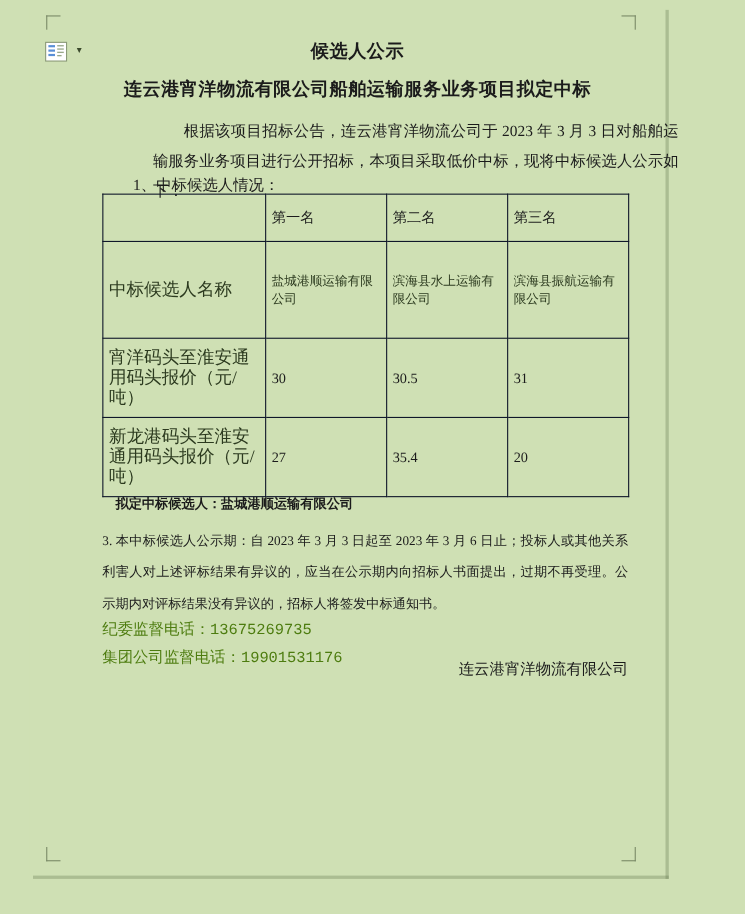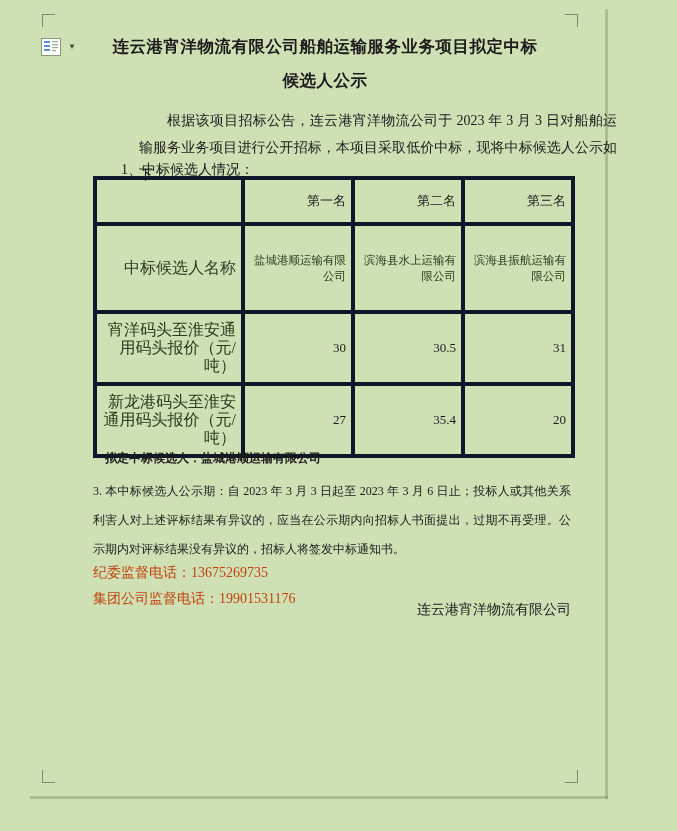--- a/index.html
+++ b/index.html
@@ -131,24 +131,24 @@
 
   table.bid {
     position: absolute;
     left: 93px;
     top: 176px;
     width: 478px;
     border-collapse: collapse;
     table-layout: fixed;
   }
   table.bid td {
-    border: 4px solid #0f172a;
+    border: 1px solid #0f172a;
     font-size: 11.5px;
     color: #2c3a1f;
-    text-align: right;
+    text-align: left;
     vertical-align: middle;
     padding: 4px 5px;
     line-height: 16px;
   }
   table.bid td.hdr {
     font-size: 13px;
     color: #1b1b1b;
     height: 34px;
   }
   table.bid td.rowlabel {
@@ -182,22 +182,23 @@
     top: 477px;
     line-height: 29px;
     text-align: justify;
   }
   .phones {
     position: absolute;
     left: 93px;
     top: 560px;
     width: 478px;
     font-size: 14px;
-    color: #c2410c;
+    color: #4d7c0f;
     line-height: 26px;
+    font-family: Liberation Mono, monospace;
   }
   .signature {
     position: absolute;
     left: 93px;
     top: 597px;
     width: 478px;
     font-size: 14px;
     color: #1b1b1b;
     line-height: 25px;
     text-align: right;
@@ -239,22 +240,22 @@
       <rect x="4" y="12" width="6" height="2" fill="#5a8fd6"></rect>
       <rect x="12" y="4" width="6" height="1.2" fill="#9aa98a"></rect>
       <rect x="12" y="7" width="6" height="1.2" fill="#9aa98a"></rect>
       <rect x="12" y="10" width="6" height="1.2" fill="#9aa98a"></rect>
       <rect x="12" y="13" width="4" height="1.2" fill="#9aa98a"></rect>
     </svg>
   </div>
   <div class="badge-caret">▾</div>
 
   <div class="title-block">
+    <div class="title-line">候选人公示</div>
     <div class="title-line">连云港宵洋物流有限公司船舶运输服务业务项目拟定中标</div>
-    <div class="title-line">候选人公示</div>
   </div>
 
   <div class="body-text indent2">根据该项目招标公告，连云港宵洋物流公司于 2023 年 3 月 3 日对船舶运输服务业务项目进行公开招标，本项目采取低价中标，现将中标候选人公示如下：</div>
 
   <div class="list-line">1、中标候选人情况：</div>
 
   <table class="bid">
     <colgroup>
         <col class="c0">
         <col class="c1">

